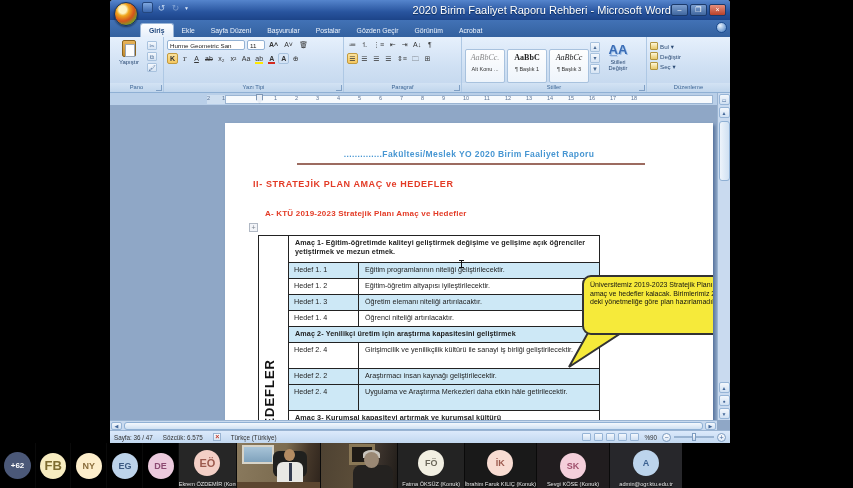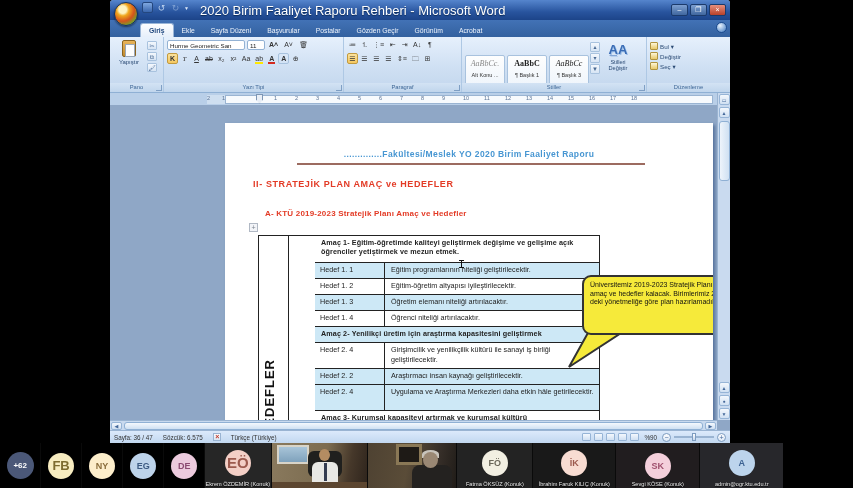--- a/index.html
+++ b/index.html
@@ -7,21 +7,21 @@
   .stage{position:relative;width:853px;height:488px;background:#000;overflow:hidden;}
 
   
   .word{position:absolute;left:110px;top:0;width:620px;height:443px;background:#8fa7c6;overflow:hidden;border-radius:3px 3px 0 0;}
   .titlebar{position:absolute;left:0;top:0;width:100%;height:20px;background:linear-gradient(#5585cd,#28549e 60%,#1c4489);display:flex;align-items:center;border-radius:3px 3px 0 0;}
   .orb{position:absolute;left:4px;top:2px;width:24px;height:24px;border-radius:50%;background:radial-gradient(circle at 35% 30%,#fdf3c2 0 18%,#f0a81f 30%,#d3541d 55%,#7a9a28 75%,#3f6eb5 100%);border:1px solid #16335f;box-shadow:0 1px 2px rgba(0,0,0,.5);z-index:5;}
   .qat{position:absolute;left:32px;top:2px;display:flex;gap:3px;align-items:center;color:#dce8f8;font-size:8px;}
   .qat .qi{width:11px;height:11px;border-radius:2px;display:flex;align-items:center;justify-content:center;}
   .qi-save{background:linear-gradient(#7fa8e0,#3a66ad);border:1px solid #24477e;}
   .qi-undo{color:#bcd2ee;font-size:9px;}
-  .win-title{flex:1;text-align:left;color:#fff;font-size:13px;text-shadow:0 1px 1px #0b2a55;padding-left:90px;}
+  .win-title{flex:1;text-align:right;color:#fff;font-size:11px;text-shadow:0 1px 1px #0b2a55;padding-left:90px;}
   .winbtns{display:flex;gap:2px;margin-right:4px;}
   .wb{width:17px;height:12px;border-radius:2px;border:1px solid #1b3a6b;background:linear-gradient(#7d9fd0,#40679f);color:#fff;font-size:7px;line-height:10px;text-align:center;}
   .wb.close{background:linear-gradient(#e78f7d,#b8412a);}
   .tabrow{position:absolute;left:0;top:20px;width:100%;height:17px;background:linear-gradient(#4272b6,#33619f);display:flex;align-items:flex-end;padding-left:30px;}
   .tab{color:#eef4fc;font-size:6.8px;padding:3px 8px 3px;border-radius:3px 3px 0 0;}
   .tab.active{background:linear-gradient(#fdfeff,#e6effa);color:#1f477e;font-weight:bold;border:1px solid #9ab6d8;border-bottom:none;}
   .helpdot{position:absolute;right:3px;top:22px;width:11px;height:11px;border-radius:50%;background:radial-gradient(circle at 35% 30%,#e8f2fc,#3b76c0);border:1px solid #1d4c8e;}
 
   .ribbon{position:absolute;left:0;top:37px;width:100%;height:56px;background:linear-gradient(#e6f0fc,#cfe0f3 55%,#c2d6ed);border-bottom:1px solid #8fb0d4;display:flex;}
   .rgroup{position:relative;height:100%;border-right:1px solid #aec8e4;padding:2px 3px 10px;}
@@ -36,21 +36,21 @@
   .fontrow{display:flex;gap:2px;align-items:center;}
   .fbox{background:#fff;border:1px solid #93b2d4;border-radius:2px;font-size:6.2px;color:#222;padding:0 2px;height:10px;line-height:9px;white-space:nowrap;}
   .fname{width:78px;}
   .fsize{width:18px;}
   .tgl{min-width:11px;height:11px;border:1px solid transparent;border-radius:2px;font-size:7px;line-height:10px;text-align:center;color:#333;padding:0 1px;}
   .tgl.on{background:linear-gradient(#fbe29d,#f5c860);border-color:#c29a3e;}
   .tgl .ubar{display:block;height:1.5px;margin-top:-2px;}
   .fontrow2{display:flex;gap:1px;align-items:center;margin-top:3px;}
   .pararow{display:flex;gap:1px;align-items:center;}
   .pararow + .pararow{margin-top:3px;}
-  .stylecards{display:flex;gap:2px;margin-top:16px;}
+  .stylecards{display:flex;gap:2px;margin-top:10px;}
   .scard{width:40px;height:34px;background:linear-gradient(#fefefe,#eef4fb);border:1px solid #a8c2de;border-radius:2px;text-align:center;padding-top:3px;}
   .scard .prev{font-family:"Liberation Serif",serif;font-size:8px;color:#222;}
   .scard .prev.sub{color:#8a8a8a;font-style:italic;}
   .scard .prev.it{font-style:italic;}
   .scard .lbl{font-size:5.5px;color:#333;margin-top:4px;white-space:nowrap;overflow:hidden;}
   .styscroll{display:flex;flex-direction:column;gap:1px;margin:3px 1px 0;}
   .styscroll .mi{height:10px;}
   .chgsty{display:flex;flex-direction:column;align-items:center;margin-top:2px;width:34px;}
   .chgsty .aa{font-size:13px;font-weight:bold;color:#3a6cb5;text-shadow:1px 1px 0 #9ec0e8;line-height:14px;}
   .chgsty span{font-size:5.6px;color:#2a4a74;text-align:center;line-height:6px;margin-top:2px;}
@@ -69,21 +69,21 @@
 
   .doc-title{position:absolute;left:0;top:26px;width:100%;text-align:center;color:#4796d2;font-weight:bold;font-size:8.5px;letter-spacing:.4px;}
   .doc-title-rule{position:absolute;left:72px;top:40px;width:348px;height:2px;background:#9c6b60;}
   .h-red1{position:absolute;left:28px;top:56px;color:#e33b26;font-weight:bold;font-size:9px;letter-spacing:.6px;}
   .h-red2{position:absolute;left:28px;top:86px;color:#e33b26;font-weight:bold;font-size:8px;letter-spacing:.2px;margin-left:12px;}
 
   .tblhandle{position:absolute;left:24px;top:100px;width:9px;height:9px;border:1px solid #b0b8c4;background:#f2f4f8;color:#7a828e;font-size:7px;line-height:8px;text-align:center;}
   .ktable{position:absolute;left:33px;top:112px;width:342px;border:1px solid #222;display:flex;}
   .hedcol{width:30px;border-right:1px solid #222;position:relative;overflow:hidden;}
   .hedcol .vtext{position:absolute;left:3px;bottom:-12px;writing-mode:vertical-rl;transform:rotate(180deg);font-weight:bold;font-size:13px;color:#111;letter-spacing:1px;}
-  .rows{flex:1;display:flex;flex-direction:column;margin-left:26px;}
+  .rows{flex:1;display:flex;flex-direction:column;}
   .trow{display:flex;border-bottom:1px solid #222;font-size:7.2px;color:#222;}
   .trow:last-child{border-bottom:none;}
   .trow.shaded{background:#cde8f6;}
   .trow .lc{width:70px;border-right:1px solid #222;padding:2px 0 0 5px;}
   .trow .tc{flex:1;padding:2px 4px 0 6px;line-height:1.35;}
   .trow.goal{font-weight:bold;padding:2px 4px 0 6px;line-height:1.3;letter-spacing:.1px;}
 
   .ibeam{position:absolute;left:236px;top:137px;width:1px;height:8px;background:#111;}
   .ibeam:before,.ibeam:after{content:"";position:absolute;left:-2px;width:5px;height:1px;background:#111;}
   .ibeam:after{bottom:0;}
@@ -103,21 +103,21 @@
   .statusbar .sitem{margin-right:10px;white-space:nowrap;}
   .spell-ic{width:8px;height:8px;margin-right:10px;background:linear-gradient(#fdfdfd,#d8e4f2);border:1px solid #9ab4d2;position:relative;}
   .spell-ic:after{content:"×";position:absolute;left:1.5px;top:-1.5px;color:#c0392b;font-size:7px;font-weight:bold;}
   .s-right{margin-left:auto;display:flex;align-items:center;gap:3px;}
   .view-ic{width:9px;height:8px;background:linear-gradient(#f4f8fd,#d0e0f2);border:1px solid #96b4d6;border-radius:1px;}
   .zoombtn{width:9px;height:9px;border-radius:50%;border:1px solid #7d9cc0;background:linear-gradient(#fdfdfe,#dce8f6);text-align:center;line-height:7px;font-size:7px;color:#44689a;}
   .zslider{width:40px;height:2px;background:#9ab4d2;position:relative;}
   .zslider i{position:absolute;left:18px;top:-3px;width:4px;height:8px;background:linear-gradient(#fdfdfe,#c8d8ec);border:1px solid #7d9cc0;}
 
   
-  .meetbar{position:absolute;left:0;top:443px;width:783px;height:45px;display:flex;background:#111;}
+  .meetbar{position:absolute;left:0;top:443px;width:682px;height:45px;display:flex;background:#111;}
   .tile{position:relative;height:45px;border-left:1px solid #0a0a0a;display:flex;align-items:center;justify-content:center;overflow:hidden;}
   .tile:first-child{border-left:none;}
   .circ{border-radius:50%;display:flex;align-items:center;justify-content:center;font-weight:bold;}
   .tile .nm{position:absolute;left:0;bottom:1px;width:100%;text-align:center;font-size:5.6px;color:#e8e8e8;white-space:nowrap;overflow:hidden;text-shadow:0 1px 1px #000;}
   .scene{position:absolute;inset:0;}
   .v1{background:linear-gradient(100deg,#8a7a5e 0%,#7c6c50 55%,#46382a 80%,#2e241c 100%);}
   .v1 .win{position:absolute;left:5px;top:2px;width:32px;height:19px;background:linear-gradient(#a8c4d8,#7fa2bc);border:2px solid #d8d4c8;}
   .v1 .head{position:absolute;left:47px;top:6px;width:11px;height:12px;border-radius:50%;background:#b48c62;}
   .v1 .chair{position:absolute;left:36px;top:8px;width:34px;height:26px;border-radius:6px;background:#20201e;}
   .v1 .shirt{position:absolute;left:40px;top:19px;width:26px;height:26px;border-radius:6px 6px 0 0;background:#e8e8e4;}
@@ -406,21 +406,21 @@
       <div class="tile" style="width: 45px; background: rgb(0, 0, 0);">
         <div class="circ" style="width: 26px; height: 26px; background: rgb(253, 238, 203); color: rgb(138, 109, 59); font-size: 9px;">NY</div>
       </div>
       <div class="tile" style="width: 45px; background: rgb(0, 0, 0);">
         <div class="circ" style="width: 26px; height: 26px; background: rgb(189, 211, 234); color: rgb(60, 90, 130); font-size: 9px;">EG</div>
       </div>
       <div class="tile" style="width: 44px; background: rgb(0, 0, 0);">
         <div class="circ" style="width: 26px; height: 26px; background: rgb(236, 202, 221); color: rgb(140, 74, 114); font-size: 9px;">DE</div>
       </div>
       <div class="tile" style="width: 73px; background: rgb(38, 38, 38);">
-        <div class="circ" style="width: 26px; height: 26px; background: rgb(243, 207, 198); color: rgb(156, 90, 78); font-size: 15px; margin-bottom: 6px;">EÖ</div>
+        <div class="circ" style="width: 26px; height: 26px; background: rgb(243, 207, 198); color: rgb(156, 90, 78); font-size: 11px; margin-bottom: 6px;">EÖ</div>
         <div class="nm">Ekrem ÖZDEMİR (Konuk)</div>
       </div>
       <div class="tile" style="width: 105px; background: rgb(0, 0, 0);">
         <div class="scene v1">
           <div class="win"></div>
           <div class="chair"></div>
           <div class="head"></div>
           <div class="shirt"></div>
           <div class="tie"></div>
           <div class="desk"></div>

